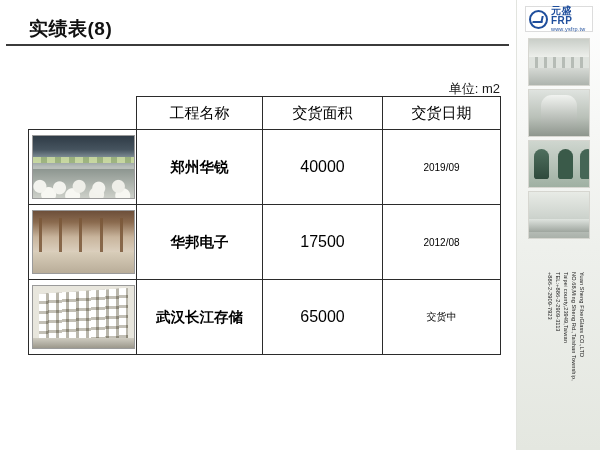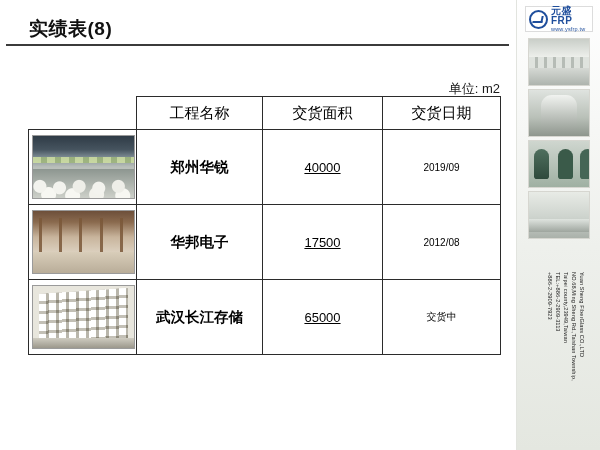--- a/index.html
+++ b/index.html
@@ -80,21 +80,21 @@
   }
   thead td.blank {
     border-top: none;
     border-left: none;
   }
   tbody td {
     height: 68px;
     font-size: 14px;
   }
   tbody td.name { font-weight: bold; font-size: 14.5px; }
-  tbody td.num { font-size: 13px; text-decoration: underline; }
+  tbody td.num { font-size: 16px; }
   tbody td.date { font-size: 10px; }
   tbody td.thumb {
     padding: 3px;
   }
   .thumb-box {
     width: 100%;
     height: 62px;
     border: 1px solid #9a9a9a;
     position: relative;
     overflow: hidden;

